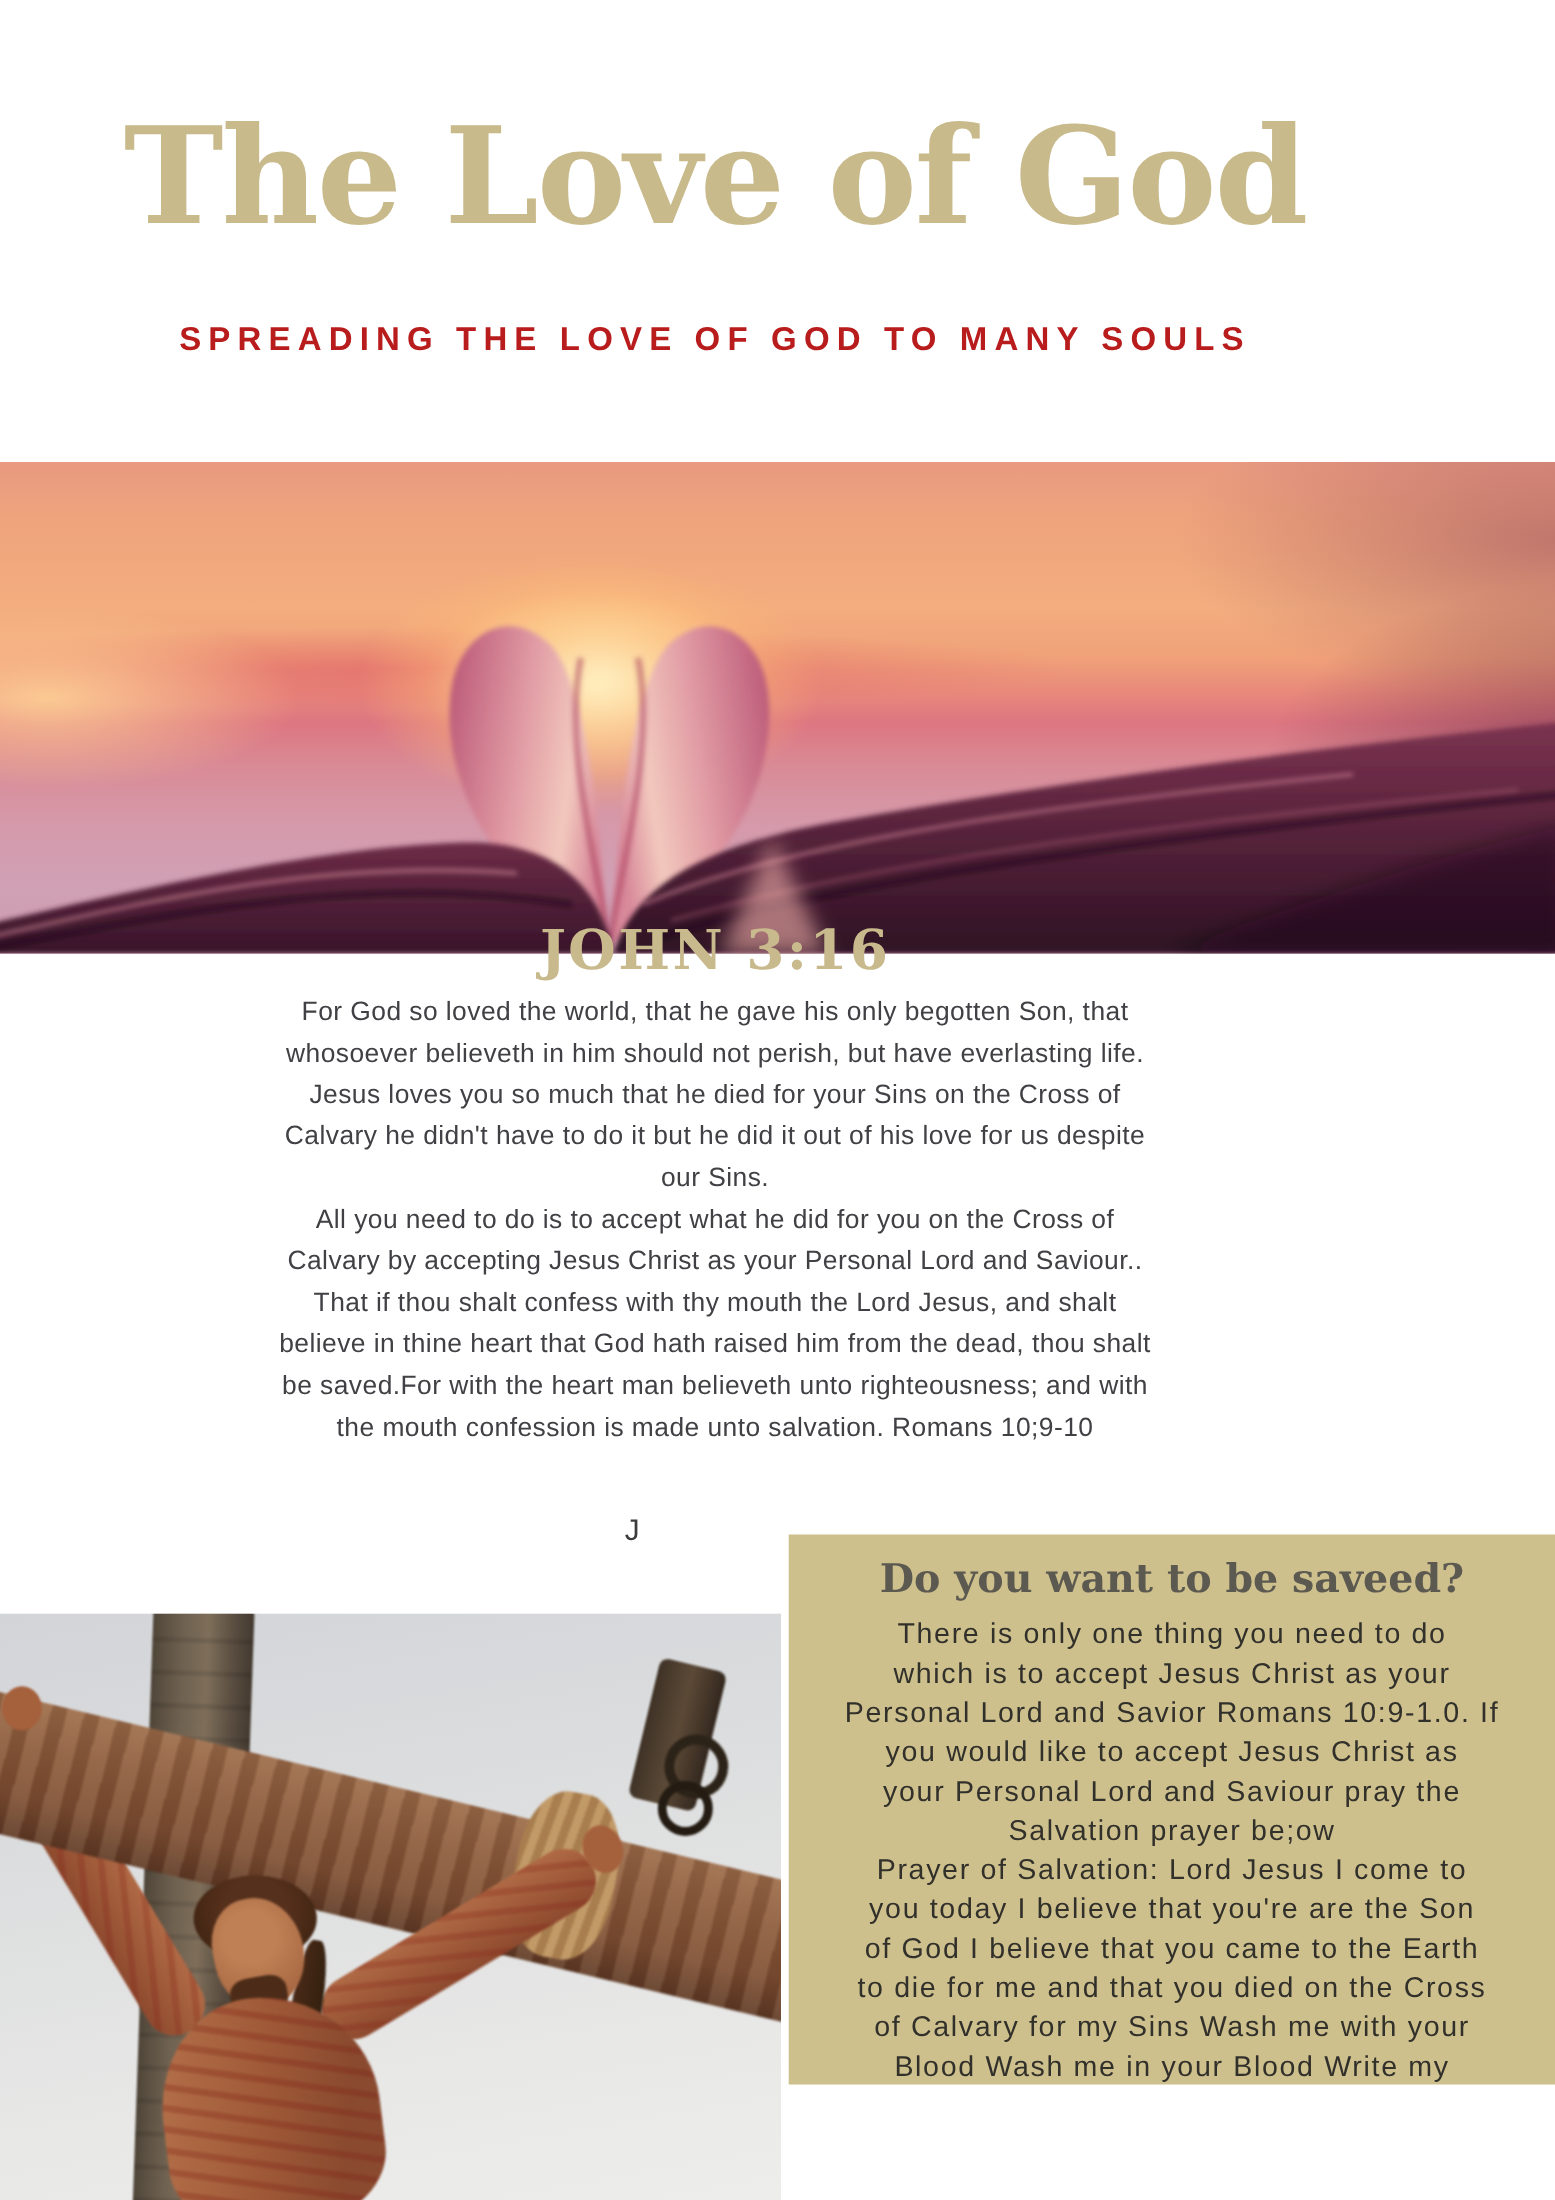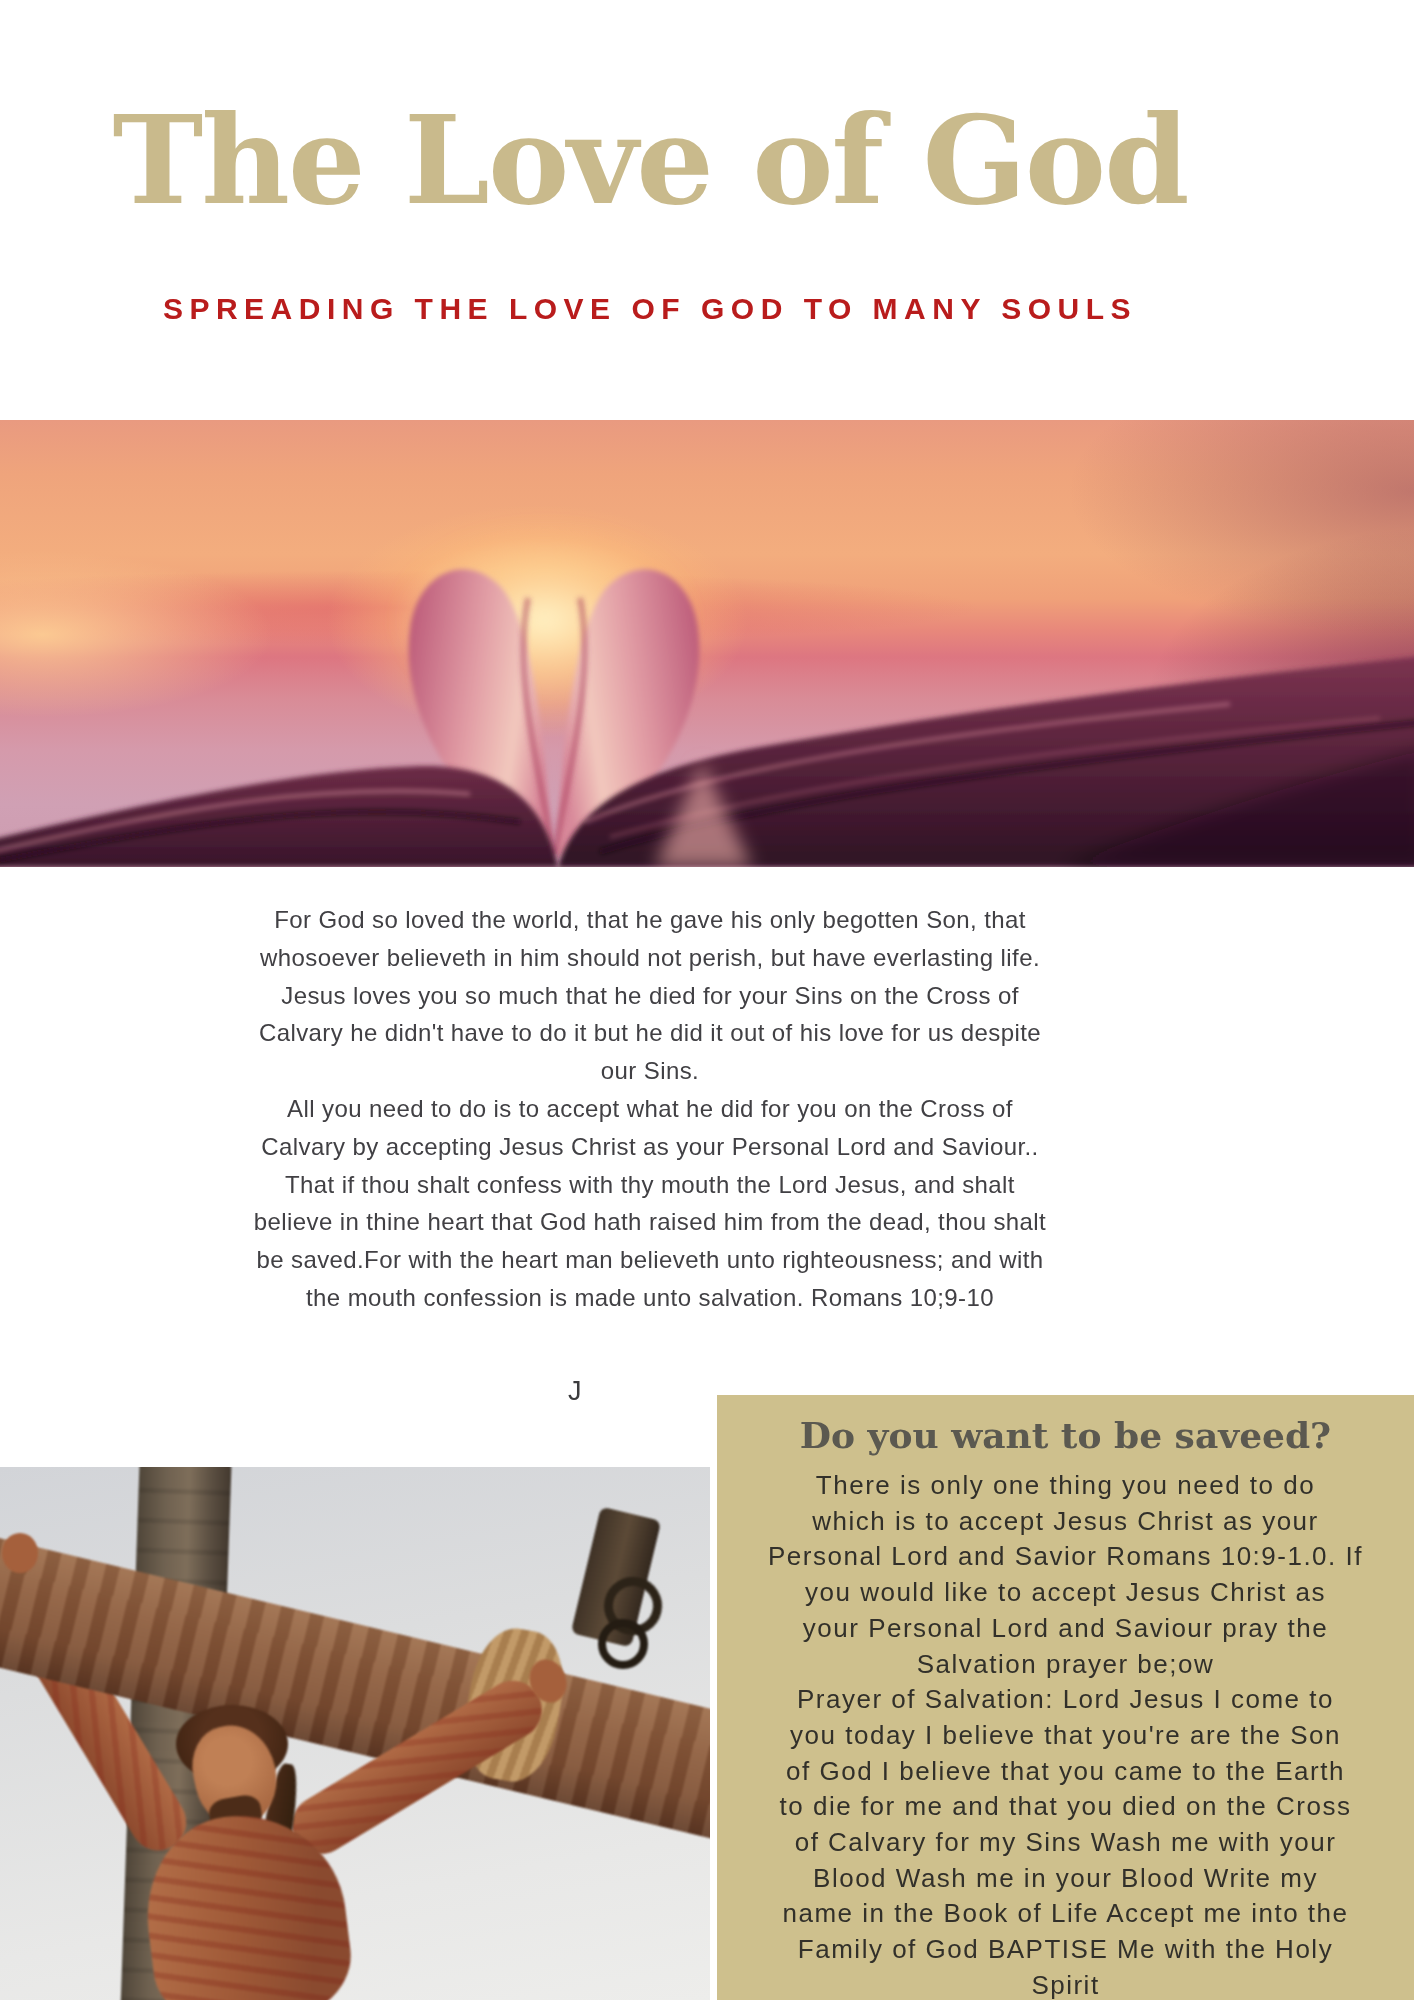--- a/index.html
+++ b/index.html
@@ -51,21 +51,21 @@
     font-size:24px;line-height:37.8px;letter-spacing:0.4px;
     color:#414044;white-space:pre-line;
   }
   #stray-j{
     position:absolute;left:568px;top:1376px;
     font-size:27px;color:#3c3c3e;
   }
 
   
   #salvation-box{
-    position:absolute;left:717px;top:1395px;width:697px;height:606px;
+    position:absolute;left:717px;top:1395px;width:697px;height:500px;
     background:#cec08d;text-align:center;overflow:hidden;
   }
   #box-heading{
     margin-top:19px;
     font-family:"DejaVu Serif",serif;font-weight:bold;
     font-size:36px;color:#5b5950;
   }
   #box-body{
     margin-top:12px;
     font-size:26px;line-height:35.7px;letter-spacing:1.5px;
@@ -208,20 +208,21 @@
       <path d="M-10 442 C 160 410, 330 374, 520 402" stroke="rgba(25,5,18,0.55)" stroke-width="5" fill="none" filter="url(#soft1)"></path>
       <path d="M585 402 C 700 352, 900 317, 1230 284" stroke="rgba(230,150,165,0.45)" stroke-width="4" fill="none" filter="url(#soft1)"></path>
       <path d="M600 432 C 760 382, 1000 347, 1424 302" stroke="rgba(25,5,18,0.5)" stroke-width="6" fill="none" filter="url(#soft1)"></path>
       <path d="M610 417 C 780 367, 1020 332, 1380 298" stroke="rgba(210,120,140,0.35)" stroke-width="3" fill="none" filter="url(#soft1)"></path>
 
       <path d="M655 447 L 702 342 L 752 447 Z" fill="rgba(243,176,172,0.6)" filter="url(#soft2)"></path>
       <path d="M1060 447 L 1424 447 L 1424 330 C 1300 360, 1150 412, 1060 447 Z" fill="rgba(25,6,20,0.45)" filter="url(#soft2)"></path>
     </svg>
   </div>
 
+  <div id="hero-caption" class="col">JOHN 3:16</div>
 
   <div id="body-text" class="col">For God so loved the world, that he gave his only begotten Son, that
 whosoever believeth in him should not perish, but have everlasting life.
 Jesus loves you so much that he died for your Sins on the Cross of
 Calvary he didn't have to do it but he did it out of his love for us despite
 our Sins.
 All you need to do is to accept what he did for you on the Cross of
 Calvary by accepting Jesus Christ as your Personal Lord and Saviour..
 That if thou shalt confess with thy mouth the Lord Jesus, and shalt
 believe in thine heart that God hath raised him from the dead, thou shalt

